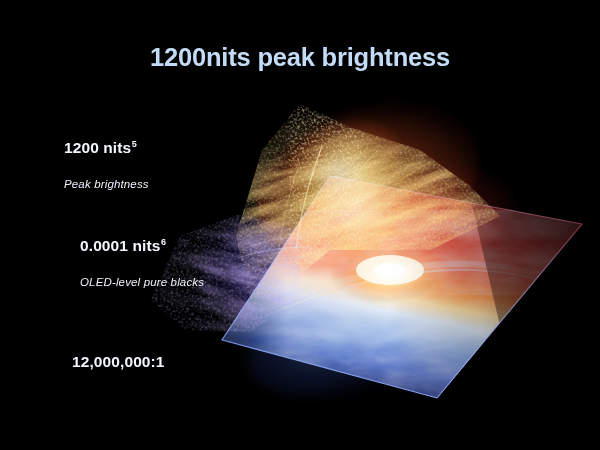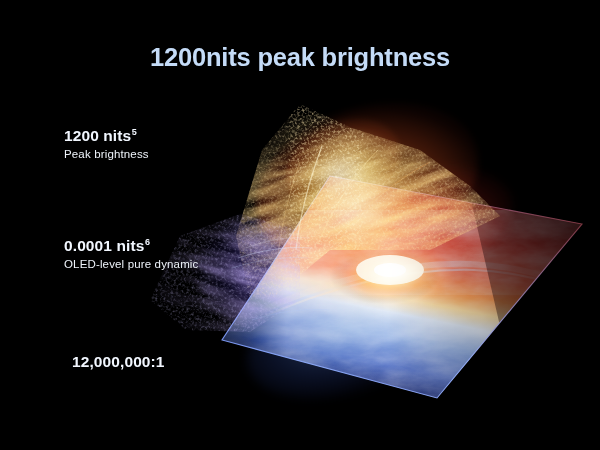--- a/index.html
+++ b/index.html
@@ -68,30 +68,31 @@
     vertical-align: super;
     line-height: 0;
     margin-left: 0.5px;
   }
   .stat-label {
     font-size: 11.5px;
     font-weight: 400;
     color: #eef3fa;
     letter-spacing: 0.15px;
     line-height: 16px;
-    margin-top: 0;
+    margin-top: 18px;
     white-space: nowrap;
+    font-style: italic;
   }
   .stat-label sup {
     font-size: 7.5px;
     vertical-align: super;
     line-height: 0;
   }
-  .stat-1 { position: absolute; top: 0;   left: 0; }
-  .stat-2 { position: absolute; top: 110px; left: 0; }
+  .stat-1 { position: absolute; top: 12px;   left: 0; }
+  .stat-2 { position: absolute; top: 110px; left: 16px; }
   .stat-3 { position: absolute; top: 226px; left: 8px; }
 
   
   #panel-wrap {
     position: absolute;
     left: 0;
     top: 0;
     width: 600px;
     height: 450px;
     z-index: 20;
@@ -401,21 +402,21 @@
       <div class="stat-label">
         <span>Peak brightness</span><sup></sup>
       </div>
     </div>
 
     <div class="stat stat-2">
       <div class="stat-value">
         <span>0.0001 nits</span><sup>6</sup>
       </div>
       <div class="stat-label">
-        <span>OLED-level pure dynamic</span><sup></sup>
+        <span>OLED-level pure blacks</span><sup></sup>
       </div>
     </div>
 
     <div class="stat stat-3">
       <div class="stat-value">
         <span>12,000,000:1</span><sup></sup>
       </div>
     </div>
 
   </div>

